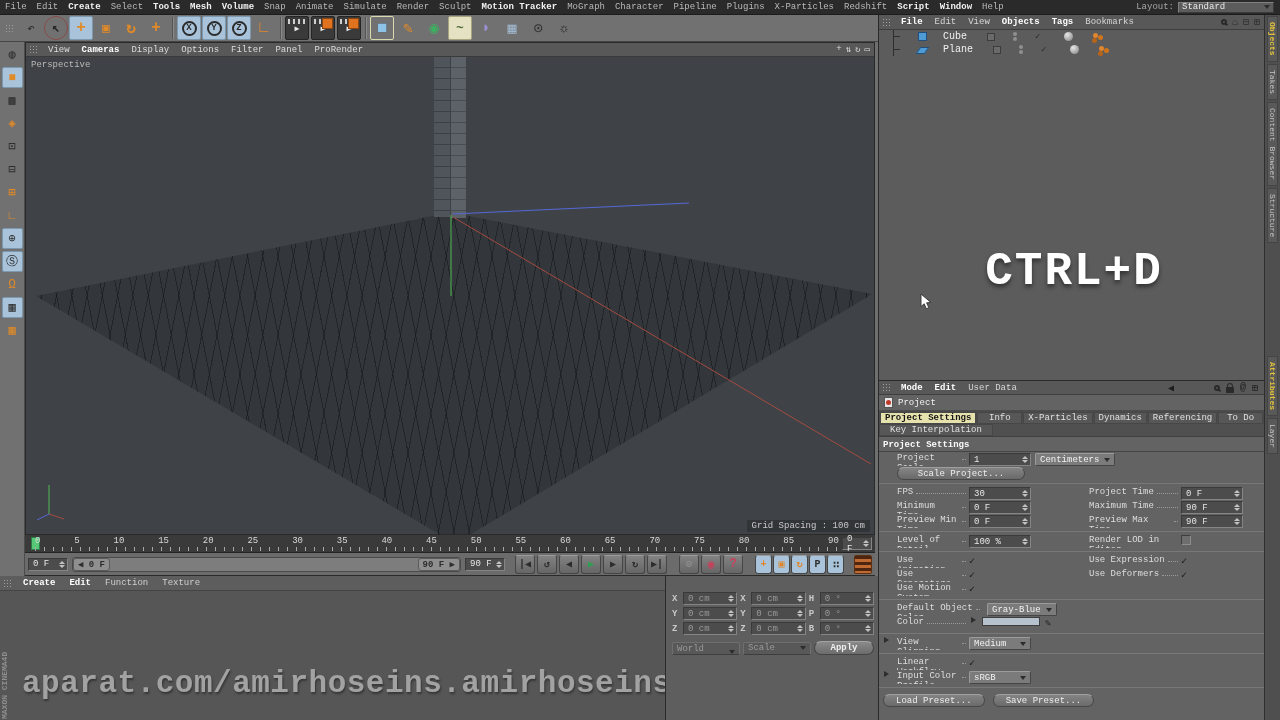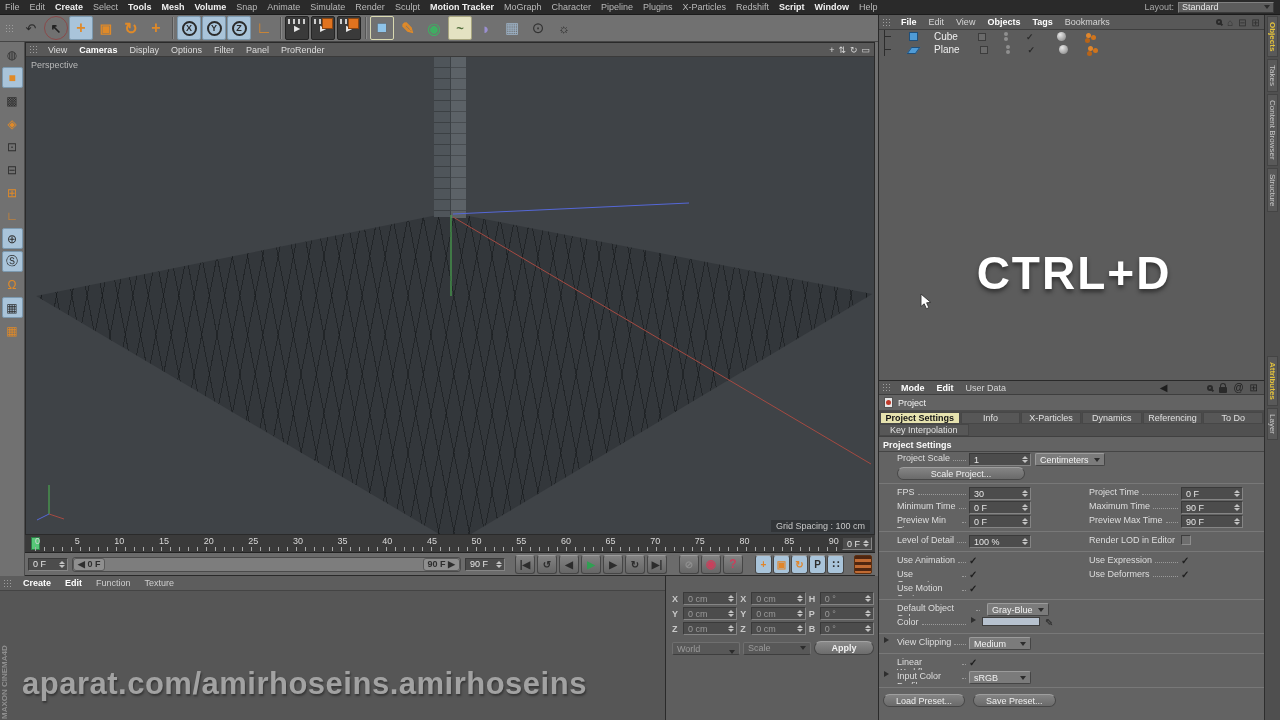--- a/index.html
+++ b/index.html
@@ -1,18 +1,18 @@
 <!DOCTYPE html>
 <html><head>
 <meta charset="utf-8">
 <style>
   * { margin:0; padding:0; box-sizing:border-box; }
   body { background:#222; }
   #app{ position:relative; width:1280px; height:720px; overflow:hidden;
-        background:#6f6f6f; font-family:Liberation Sans, sans-serif; font-size:10px; color:#ddd; }
+        background:#6f6f6f; font-family:Liberation Mono, monospace; font-size:10px; color:#ddd; }
   .abs{ position:absolute; }
   .grip{ width:9px; height:9px; flex:0 0 9px; margin:0 4px 0 3px;
          background-image:radial-gradient(#9f9f9f 0.8px, transparent 1px); background-size:3px 3px; }
   
   #menubar{ left:0; top:0; width:1280px; height:15px; background:#2a2a2a; display:flex; align-items:center;
             font-size:9px; color:#b9b9b9; border-bottom:1px solid #1c1c1c; }
   #menubar .mi{ padding:0 5px; line-height:15px; cursor:default; }
   #menubar .mi.hi{ color:#f2f2f2; font-weight:bold; }
   #layoutbox{ margin-left:auto; display:flex; align-items:center; gap:4px; padding-right:6px; }
   #layoutbox .lb-label{ color:#a8a8a8; }
@@ -122,21 +122,21 @@
           display:flex; align-items:center; justify-content:space-between; padding:0 4px; color:#9a9a9a; }
   #applybtn{ background:linear-gradient(#8a8a8a,#6c6c6c); border:1px solid #454545; border-top-color:#a2a2a2;
              border-radius:8px; height:14px; display:flex; align-items:center; justify-content:center;
              font-weight:bold; color:#f0f0f0; }
   
   #om{ left:878px; top:15px; width:386px; height:365px; background:#5c5c5c; border-left:1px solid #2a2a2a; }
   #omhead{ height:15px; background:#585858; border-bottom:1px solid #3e3e3e; display:flex; align-items:center;
            font-size:9px; color:#d6d6d6; }
   #omhead .mi{ padding:0 6px; } #omhead .mi.hi{ color:#fff; font-weight:bold; }
   #omhead .hicons{ margin-left:auto; display:flex; align-items:center; gap:5px; padding-right:4px; color:#2e2e2e; font-size:10px; }
-  .orow{ display:flex; align-items:center; height:13px; padding-left:5px; color:#f0f0f0; gap:16px; }
+  .orow{ display:flex; align-items:center; height:13px; padding-left:14px; color:#f0f0f0; gap:16px; }
   .tree{ width:9px; height:13px; border-left:1px solid #2d2d2d; position:relative; }
   .tree::after{ content:""; position:absolute; top:6px; left:0; width:6px; height:1px; background:#2d2d2d; }
   .oi{ width:9px; height:9px; background:#4f9bd6; border:1px solid #1f4f7a; }
   .oi.plane{ height:7px; transform:skewX(-35deg); margin-top:2px; }
   .tgl{ width:8px; height:8px; background:#6a6a6a; border:1px solid #3c3c3c; margin-left:4px; }
   .vdots{ display:inline-flex; flex-direction:column; gap:1px; margin:0 2px; }
   .vdots i{ width:4px; height:4px; border-radius:50%; background:#8f8f8f; }
   .ochk{ color:#2a2a2a; font-weight:bold; font-size:9px; }
   .tag-phong{ width:9px; height:9px; border-radius:50%; background:radial-gradient(circle at 35% 30%, #e8e8e8, #7d7d7d); margin-left:8px; }
   .tag-orange{ width:5px; height:5px; border-radius:50%; background:#e0862c; box-shadow:5px 2px 0 #d0741c, -1px 5px 0 #b86418; margin:0 6px 3px 4px; }

